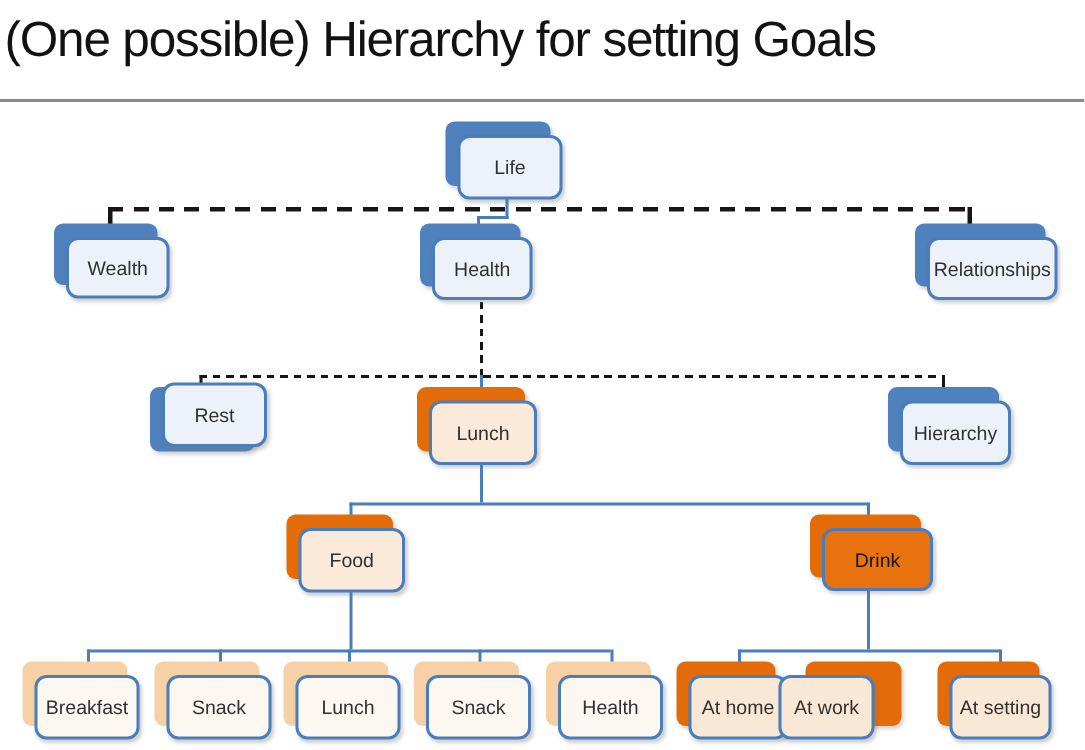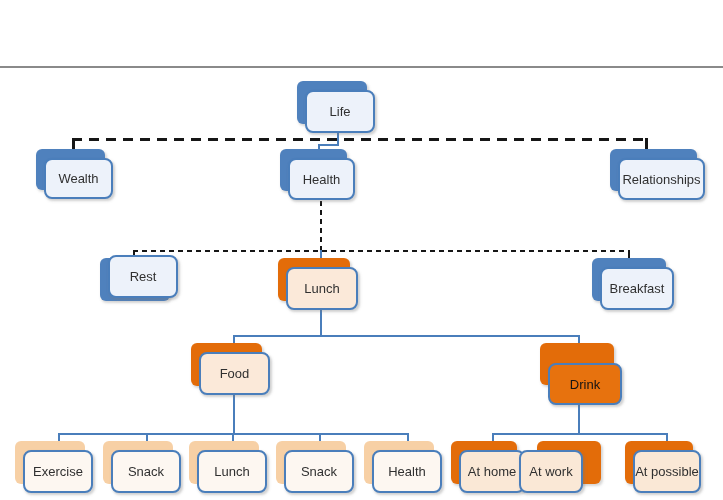--- a/index.html
+++ b/index.html
@@ -25,30 +25,31 @@
   .node-back{position:absolute;z-index:2;border-radius:6px;}
   .node-front{position:absolute;z-index:3;border-radius:8px;border:2.5px solid #4a7ebb;
         display:flex;align-items:center;justify-content:center;
         font-size:13px;color:#303030;box-shadow:1.5px 2px 2.5px rgba(120,120,120,0.35);
         box-sizing:border-box;white-space:nowrap;}
   .v-blue .node-back{background:#4f81bd;box-shadow:1.5px 2px 2.5px rgba(120,120,120,0.3);}
   .v-blue .node-front{background:#edf2fa;}
   .v-orangeLight .node-back{background:#e36c09;box-shadow:1.5px 2px 2.5px rgba(120,120,120,0.3);}
   .v-orangeLight .node-front{background:#fbe9d9;}
   .v-orangeSolid .node-back{background:#e36c09;box-shadow:1.5px 2px 2.5px rgba(120,120,120,0.3);}
-  .v-orangeSolid .node-front{background:#e7720e;color:#141414;margin-top:11px;}
+  .v-orangeSolid .node-front{background:#e7720e;color:#141414;}
   .v-paleWhite .node-back{background:#f7d0a5;}
   .v-paleWhite .node-front{background:#fdf7f1;}
   .v-orangePeach .node-back{background:#e36c09;box-shadow:1.5px 2px 2.5px rgba(120,120,120,0.3);}
   .v-orangePeach .node-front{background:#fae8d6;}
 </style>
 </head>
 <body>
 
 <div id="slide">
+  <h1 id="slide-title">(One possible) Hierarchy for setting Goals</h1>
   <div id="title-divider"></div>
   <div id="canvas">
       <div class="ln ln-blue v" style="left: 337px; top: 132px; width: 2px; height: 14px;"></div>
       <div class="ln ln-blue h" style="left: 318px; top: 144px; width: 21px; height: 2px;"></div>
       <div class="ln ln-blue v" style="left: 318px; top: 144px; width: 2px; height: 15px;"></div>
       <div class="ln ln-dash-thick h" style="left: 72px; top: 138px; width: 576px; height: 3px;"></div>
       <div class="ln ln-black v" style="left: 72px; top: 138px; width: 3px; height: 12px;"></div>
       <div class="ln ln-black v" style="left: 645px; top: 138px; width: 3px; height: 12px;"></div>
       <div class="ln ln-dash-thin v" style="left: 320px; top: 201px; width: 2px; height: 49px;"></div>
       <div class="ln ln-dash-thin h" style="left: 133px; top: 250px; width: 497px; height: 2px;"></div>
@@ -89,33 +90,33 @@
       <div class="v-blue">
         <div class="node-back" style="left: 100px; top: 258px; width: 70px; height: 43px;"></div>
         <div class="node-front" style="left: 108px; top: 255px; width: 70px; height: 43px;">Rest</div>
       </div>
       <div class="v-orangeLight">
         <div class="node-back" style="left: 278px; top: 258px; width: 72px; height: 43px;"></div>
         <div class="node-front" style="left: 286px; top: 267px; width: 72px; height: 43px;">Lunch</div>
       </div>
       <div class="v-blue">
         <div class="node-back" style="left: 592px; top: 258px; width: 74px; height: 43px;"></div>
-        <div class="node-front" style="left: 600px; top: 267px; width: 74px; height: 43px;">Breakfast</div>
+        <div class="node-front" style="left: 600px; top: 267px; width: 74px; height: 43px;">Hierarchy</div>
       </div>
       <div class="v-orangeLight">
         <div class="node-back" style="left: 191px; top: 343px; width: 71px; height: 43px;"></div>
         <div class="node-front" style="left: 199px; top: 352px; width: 71px; height: 43px;">Food</div>
       </div>
       <div class="v-orangeSolid">
         <div class="node-back" style="left: 540px; top: 343px; width: 74px; height: 42px;"></div>
         <div class="node-front" style="left: 548px; top: 352px; width: 74px; height: 42px;">Drink</div>
       </div>
       <div class="v-paleWhite">
         <div class="node-back" style="left: 15px; top: 441px; width: 70px; height: 43px;"></div>
-        <div class="node-front" style="left: 23px; top: 450px; width: 70px; height: 43px;">Exercise</div>
+        <div class="node-front" style="left: 23px; top: 450px; width: 70px; height: 43px;">Breakfast</div>
       </div>
       <div class="v-paleWhite">
         <div class="node-back" style="left: 103px; top: 441px; width: 70px; height: 43px;"></div>
         <div class="node-front" style="left: 111px; top: 450px; width: 70px; height: 43px;">Snack</div>
       </div>
       <div class="v-paleWhite">
         <div class="node-back" style="left: 189px; top: 441px; width: 70px; height: 43px;"></div>
         <div class="node-front" style="left: 197px; top: 450px; width: 70px; height: 43px;">Lunch</div>
       </div>
       <div class="v-paleWhite">
@@ -129,16 +130,16 @@
       <div class="v-orangePeach">
         <div class="node-back" style="left: 451px; top: 441px; width: 66px; height: 43px;"></div>
         <div class="node-front" style="left: 459px; top: 450px; width: 66px; height: 43px;">At home</div>
       </div>
       <div class="v-orangePeach">
         <div class="node-back" style="left: 537px; top: 441px; width: 64px; height: 43px;"></div>
         <div class="node-front" style="left: 519px; top: 450px; width: 64px; height: 43px;">At work</div>
       </div>
       <div class="v-orangePeach">
         <div class="node-back" style="left: 625px; top: 441px; width: 68px; height: 43px;"></div>
-        <div class="node-front" style="left: 633px; top: 450px; width: 68px; height: 43px;">At possible</div>
+        <div class="node-front" style="left: 633px; top: 450px; width: 68px; height: 43px;">At setting</div>
       </div>
     </div>
 </div>
 
 </body></html>

